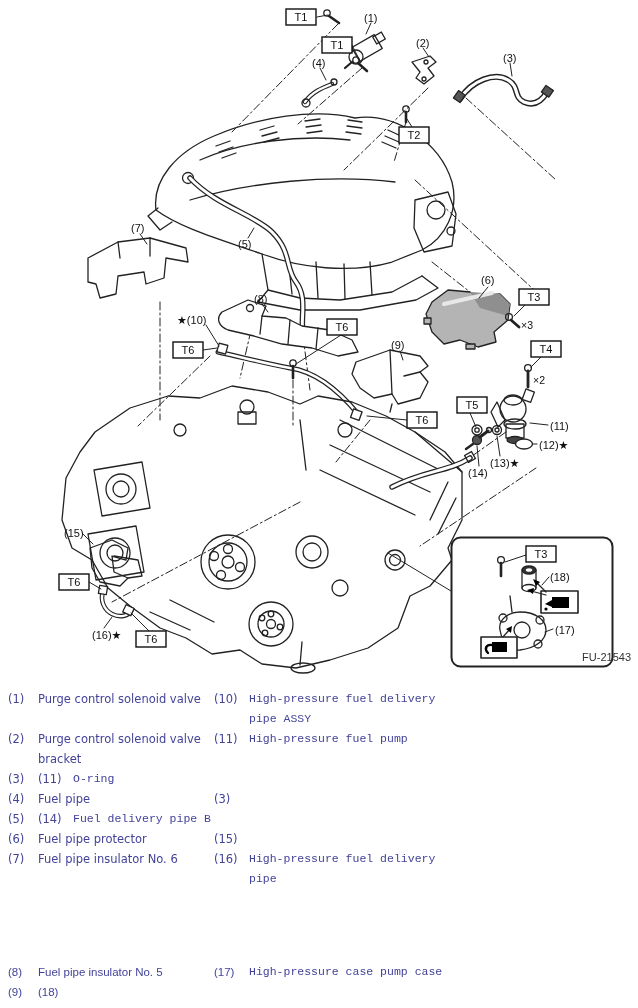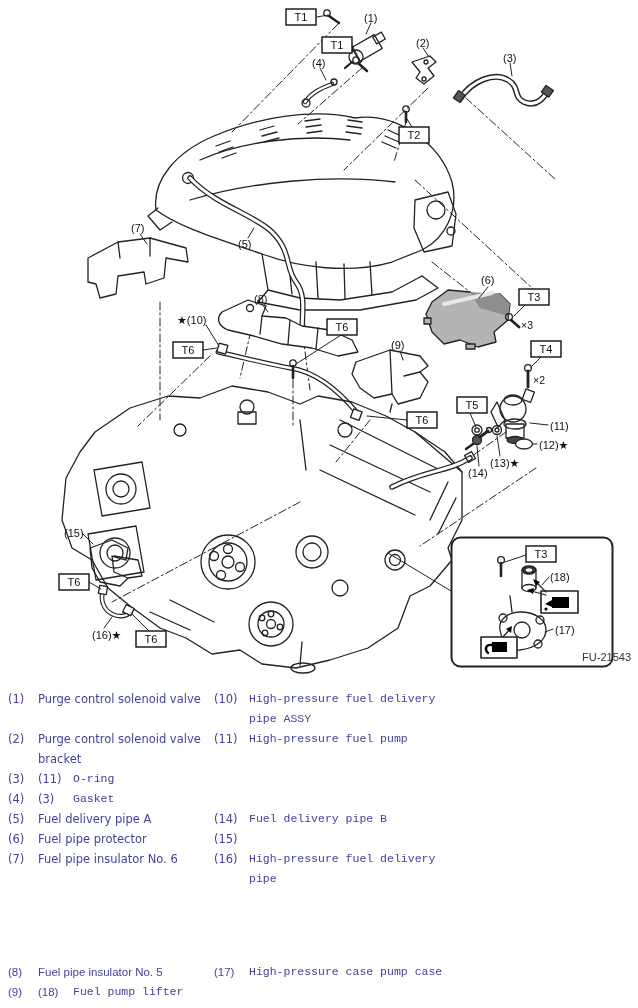--- a/index.html
+++ b/index.html
@@ -421,26 +421,25 @@
       <span class="rnum">(11)</span>
       <span class="rlab">High-pressure fuel pump</span>
   </div>
   <div class="lrow">
     <span class="lnum">(3)</span>
       <span class="rnum">(11)</span>
       <span class="rlab">O-ring</span>
   </div>
   <div class="lrow">
     <span class="lnum">(4)</span>
+      <span class="llab">Fuel pipe</span>
       <span class="rnum">(3)</span>
-      <span class="rlab">Gasket</span>
   </div>
   <div class="lrow">
     <span class="lnum">(5)</span>
-      <span class="llab">Fuel delivery pipe A</span>
       <span class="rnum">(14)</span>
       <span class="rlab">Fuel delivery pipe B</span>
   </div>
   <div class="lrow">
     <span class="lnum">(6)</span>
       <span class="llab">Fuel pipe protector</span>
       <span class="rnum">(15)</span>
   </div>
   <div class="lrow">
     <span class="lnum">(7)</span>
@@ -454,15 +453,14 @@
 <div class="legend legend-bottom">
   <div class="lrow">
     <span class="lnum">(8)</span>
       <span class="llab">Fuel pipe insulator No. 5</span>
       <span class="rnum">(17)</span>
       <span class="rlab">High-pressure case pump case</span>
   </div>
   <div class="lrow">
     <span class="lnum">(9)</span>
       <span class="rnum">(18)</span>
-      <span class="rlab">Fuel pump lifter</span>
   </div>
 </div>
 
 </body></html>

